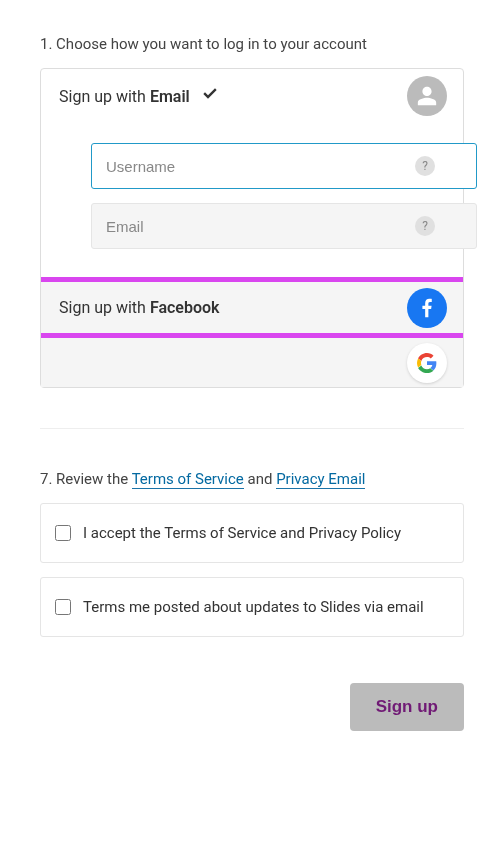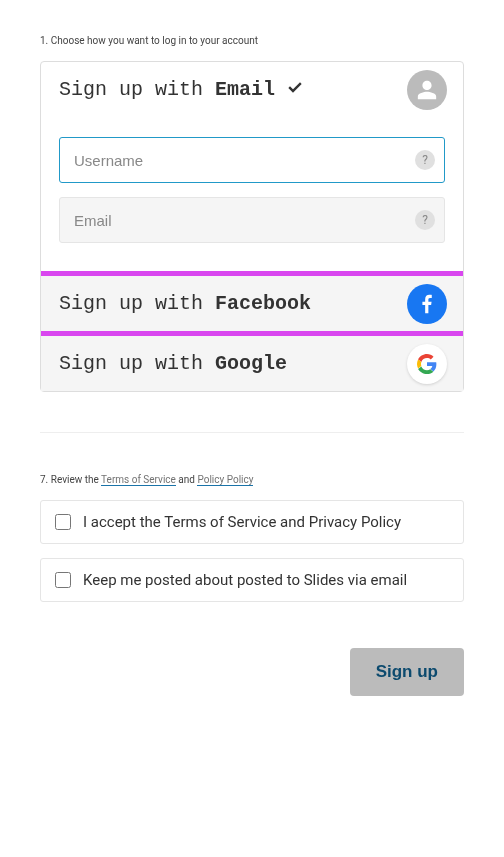--- a/index.html
+++ b/index.html
@@ -7,27 +7,27 @@
       font-family: -apple-system, BlinkMacSystemFont, "Segoe UI", Roboto, "Helvetica Neue", Arial, sans-serif;
       background: #fff;
       width: 504px;
       height: 857px;
       color: #333;
     }
     .container {
       padding: 34px 40px 40px 40px;
     }
     .step-label {
-      font-size: 10px;
+      font-size: 15px;
       color: #444;
       margin-bottom: 13px;
       line-height: 1.4;
     }
     .step-label a {
-      color: #737373;
+      color: #0369a1;
       text-decoration: none;
       border-bottom: 1px solid #1a73a8;
     }
     .signup-box {
       border: 1px solid #ddd;
       border-radius: 4px;
       background: #fff;
       margin-bottom: 40px;
     }
     .option-header {
@@ -36,23 +36,22 @@
       padding: 16px 18px;
       position: relative;
       min-height: 54px;
     }
     .option-header.secondary {
       border-top: 5px solid #d946ef;
       background: #f5f5f5;
       cursor: pointer;
     }
     .option-label {
-      font-size: 20px;
-      color: #333;
-      font-family: Liberation Mono, monospace;
+      font-size: 16px;
+      color: #333;
     }
     .option-label strong {
       font-weight: 600;
     }
     .check-icon {
       margin-left: 12px;
       color: #333;
     }
     .right-icon {
       position: absolute;
@@ -80,20 +79,21 @@
     .text-input {
       width: 100%;
       height: 46px;
       padding: 13px 14px;
       font-size: 15px;
       border: 1px solid #e5e5e5;
       background: #f5f5f5;
       border-radius: 3px;
       outline: none;
       color: #c2410c;
+      margin-left: 32px;
     }
     .text-input.focused {
       border: 1px solid #2199c8;
       background: #fff;
     }
     .text-input::placeholder { color: #888; }
     .help-badge {
       position: absolute;
       right: 10px;
       top: 50%;
@@ -110,21 +110,21 @@
       cursor: pointer;
     }
     .divider {
       border: none;
       border-top: 1px solid #eee;
       margin: 0 0 40px 0;
     }
     .check-row {
       border: 1px solid #e5e5e5;
       border-radius: 3px;
-      padding: 12px 14px;
+      padding: 20px 14px;
       display: flex;
       align-items: center;
       margin-bottom: 14px;
     }
     .check-row input[type=checkbox] {
       width: 16px;
       height: 16px;
       margin-right: 12px;
       cursor: pointer;
     }
@@ -133,21 +133,21 @@
       color: #333;
       cursor: pointer;
     }
     .submit-row {
       display: flex;
       justify-content: flex-end;
       margin-top: 46px;
     }
     .submit-btn {
       background: #bbb;
-      color: #0c4a6e;
+      color: #701a75;
       font-size: 17px;
       font-weight: 600;
       border: none;
       border-radius: 4px;
       padding: 14px 26px;
       cursor: pointer;
     }
   </style>
 </head>
 <body>
@@ -190,48 +190,45 @@
         <span>Sign up with </span><strong>Facebook</strong>
       </span>
       <span class="right-icon fb-icon">
         <svg width="22" height="22" viewBox="0 0 24 24">
             <path fill="#fff" d="M13.5 22v-9h3l.5-3.5h-3.5V7.3c0-1 .3-1.8 1.8-1.8h1.9V2.2C16.8 2.1 15.7 2 14.5 2c-2.6 0-4.5 1.6-4.5 4.7v2.8H7v3.5h3V22h3.5z"></path>
           </svg>
       </span>
     </div>
 
     <div class="option-header secondary">
-      <span class="option-label">
-        <span>Sign up with </span><strong>Google</strong>
-      </span>
       <span class="right-icon google-icon">
         <svg width="20" height="20" viewBox="0 0 48 48">
           <path fill="#EA4335" d="M24 9.5c3.5 0 6.6 1.2 9 3.5l6.7-6.7C35.7 2.4 30.2 0 24 0 14.6 0 6.5 5.4 2.6 13.2l7.8 6C12.3 13.3 17.6 9.5 24 9.5z"></path>
           <path fill="#4285F4" d="M46.5 24.5c0-1.6-.1-3.1-.4-4.5H24v9h12.7c-.6 3-2.3 5.5-4.8 7.2l7.5 5.8c4.4-4.1 7.1-10.1 7.1-17.5z"></path>
           <path fill="#FBBC05" d="M10.4 28.8c-.5-1.5-.8-3.1-.8-4.8s.3-3.3.8-4.8l-7.8-6C1 16.7 0 20.2 0 24s1 7.3 2.6 10.8l7.8-6z"></path>
           <path fill="#34A853" d="M24 48c6.2 0 11.4-2 15.2-5.5l-7.5-5.8c-2.1 1.4-4.7 2.3-7.7 2.3-6.4 0-11.7-3.8-13.6-9.2l-7.8 6C6.5 42.6 14.6 48 24 48z"></path>
         </svg>
       </span>
     </div>
 
   </div>
 
   <hr class="divider">
 
   <div class="step-label">
-    <span>7. Review the </span><a href="#">Terms of Service</a><span> and </span><a href="#">Policy Policy</a>
+    <span>7. Review the </span><a href="#">Terms of Service</a><span> and </span><a href="#">Privacy Email</a>
   </div>
 
   <div class="check-row">
     <input type="checkbox" id="cb1" style="">
     <label for="cb1">I accept the Terms of Service and Privacy Policy</label>
   </div>
 
   <div class="check-row">
     <input type="checkbox" id="cb2" style="">
-    <label for="cb2">Keep me posted about posted to Slides via email</label>
+    <label for="cb2">Terms me posted about updates to Slides via email</label>
   </div>
 
   <div class="submit-row">
     <button class="submit-btn">Sign up</button>
   </div>
 
 </div>
 
 </body></html>

